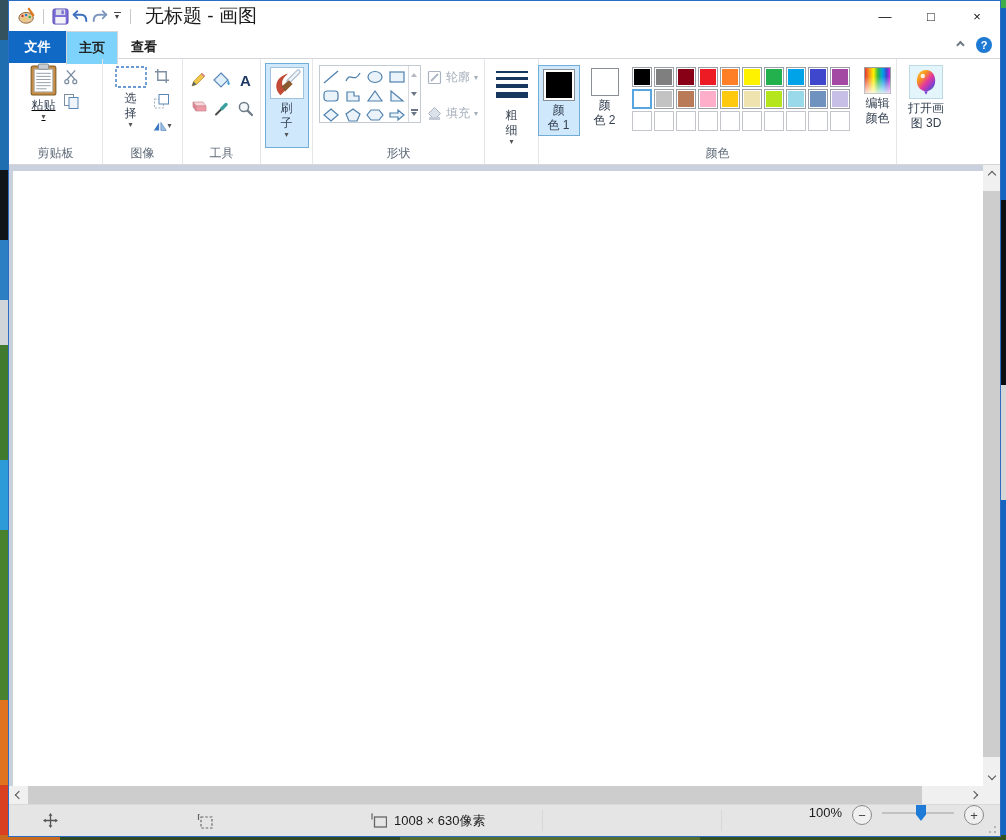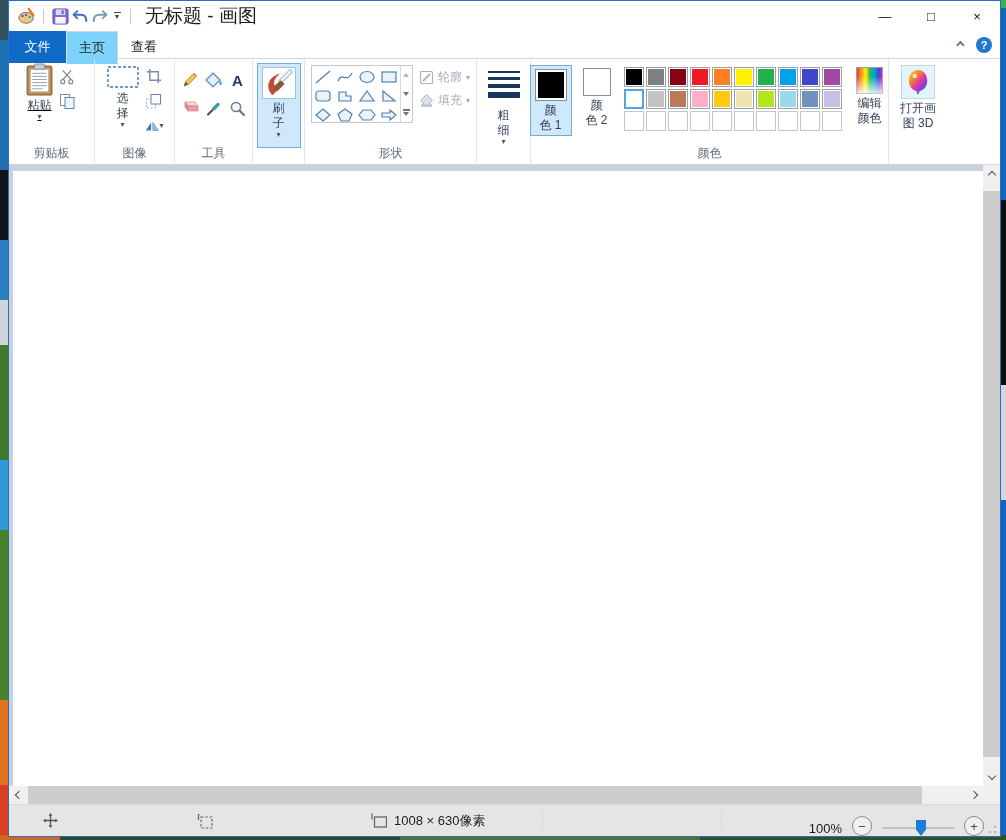--- a/index.html
+++ b/index.html
@@ -23,38 +23,38 @@
   .qat-btn { width:20px; height:22px; display:flex; align-items:center; justify-content:center; }
   .qat-drop { display:flex; flex-direction:column; align-items:center; width:14px; }
   .qat-drop .bar { width:7px; height:1.5px; background:#444; margin-bottom:1px; }
   .qat-drop .arr { font-size:8px; color:#444; line-height:6px; }
   .title-text { font-size:19px; color:#1a1a1a; margin-left:8px; white-space:nowrap; }
   .win-controls { margin-left:auto; display:flex; height:30px; }
   .win-btn { width:46px; height:30px; display:flex; align-items:center; justify-content:center; font-size:13px; color:#111; }
 
   
   .tabrow { height:28px; flex:0 0 28px; display:flex; background:#fff; border-bottom:1px solid #d4d6d9; position:relative; }
-  .tab { min-width:52px; padding:16px 12px; display:flex; align-items:center; justify-content:center; font-size:13px; color:#222; }
+  .tab { min-width:52px; padding:16px 12px; display:flex; align-items:center; justify-content:center; font-size:13px; color:#222;font-weight:bold; }
   .tab-file { background:#1169c6; color:#fff; min-width:57px; }
   .tab.active { background:#7dd3fc; border:1px solid #d4d6d9; border-bottom:1px solid #fff; margin-bottom:-1px; }
   .tabrow-right { position:absolute; right:8px; top:0; height:28px; display:flex; align-items:center; gap:14px; }
   .chev { display:inline-block; width:6px; height:6px; border-left:2px solid #6f7a85; border-bottom:2px solid #6f7a85; }
   .chev.up { transform:rotate(135deg) translate(-1px,-1px); }
   .help-circle { width:16px; height:16px; border-radius:50%; background:#1e7ad3; color:#fff; font-size:11px; font-weight:bold; display:flex; align-items:center; justify-content:center; }
 
   
   .ribbon { height:106px; flex:0 0 106px; background:#fff; border-bottom:1px solid #d4d6d9; display:flex; }
   .rgroup { position:relative; height:100%; border-right:1px solid #e4e6e9; padding:4px 2px 16px 2px; display:flex; justify-content:center; }
   .rlabel { position:absolute; bottom:2px; left:0; right:0; text-align:center; font-size:12px; color:#5f6b79; white-space:nowrap; }
   .btn-col { display:flex; flex-direction:column; align-items:center; }
   .btn-label { font-size:12px; color:#333f4f; text-align:center; white-space:pre-line; line-height:15px; margin-top:2px; }
   .drop-arrow { font-size:8px; color:#555; line-height:8px; }
   .selected-btn { background:#cfe8fc; border:1px solid #70add8; }
 
-  .g-clip { width:86px;text-decoration:underline; } .g-img { width:80px; } .g-tools { width:78px; }
+  .g-clip { width:94px;text-decoration:underline; } .g-img { width:80px; } .g-tools { width:78px; }
   .g-brush { width:52px; } .g-shapes { width:172px; } .g-size { width:54px; }
   .g-colors { width:358px; } .g-p3d { width:58px; border-right:none; }
 
   .side-col { display:flex; flex-direction:column; gap:7px; margin:4px 0 0 4px; }
   .small-ic { width:20px; height:18px; display:flex; align-items:center; justify-content:center; }
 
   .tools-grid { display:grid; grid-template-columns:repeat(3,20px); grid-auto-rows:22px; gap:6px 4px; margin-top:6px; }
   .tools-grid > div { display:flex; align-items:center; justify-content:center; }
   .tool-A { font-size:15px; font-weight:bold; color:#1f3864; }
 
@@ -63,21 +63,21 @@
 
   .shapes-wrap { display:flex; margin-top:2px; }
   .shapes-box { width:102px; height:58px; border:1px solid #c3cad3; background:#fff; display:flex; }
   .shapes-grid { display:grid; grid-template-columns:repeat(4,22px); grid-auto-rows:19px; padding-top:1px; }
   .shapes-grid > div { display:flex; align-items:center; justify-content:center; }
   .shape-scroll { width:13px; border-left:1px solid #d7dbe0; display:flex; flex-direction:column; }
   .shape-scroll > div { flex:1; display:flex; align-items:center; justify-content:center; flex-direction:column; }
   .tri-up { width:0; height:0; border-left:3px solid transparent; border-right:3px solid transparent; border-bottom:4px solid #b3b8bf; }
   .tri-down { width:0; height:0; border-left:3px solid transparent; border-right:3px solid transparent; border-top:4px solid #6a7585; }
   .more-bar { width:7px; height:1.5px; background:#6a7585; margin-bottom:1px; }
-  .of-col { margin-left:6px; display:flex; flex-direction:column; gap:6px; padding-top:4px; }
+  .of-col { margin-left:6px; display:flex; flex-direction:column; gap:19px; padding-top:4px; }
   .of-row { display:flex; align-items:center; gap:4px; }
   .of-text { font-size:12px; color:#a3adba; }
 
   .size-btn { width:44px; display:flex; flex-direction:column; align-items:center; padding-top:4px; }
   .size-lines { display:flex; flex-direction:column; gap:4px; width:32px; margin:4px 0 8px 0; }
   .size-lines span { display:block; background:#17375e; width:100%; }
 
   .colors-row { display:flex; align-items:flex-start; padding-top:2px; }
   .color-big { width:42px; display:flex; flex-direction:column; align-items:center; padding:3px 0 2px 0; }
   .swatch-frame { background:#fff; border:1px solid #898f94; padding:2px; }
@@ -107,21 +107,21 @@
   .schev.up { transform:rotate(135deg); margin-top:3px; }
   .schev.down { transform:rotate(-45deg); margin-bottom:3px; }
   .schev.left { transform:rotate(45deg); margin-left:2px; }
   .schev.right { transform:rotate(225deg); margin-right:2px; }
   .scorner { position:absolute; right:0; bottom:0; width:17px; height:18px; background:#f0f0f0; }
 
   
   .statusbar { height:32px; flex:0 0 32px; background:#e5e5e5; border-top:1px solid #dadada; position:relative; font-size:13px; color:#1c1c1c; }
   .sb-abs { position:absolute; top:0; height:100%; display:flex; align-items:center; }
   .sb-sep { position:absolute; top:5px; bottom:5px; width:1px; background:#d7d7d7; }
-  .zoom-area { position:absolute; right:16px; top:0; height:100%; display:flex; align-items:flex-end; gap:10px; }
+  .zoom-area { position:absolute; right:16px; top:0; height:100%; display:flex; align-items:flex-start; gap:10px; }
   .zoom-circle { width:20px; height:20px; border-radius:50%; border:1px solid#8a8a8a; display:flex; align-items:center; justify-content:center; font-size:13px; color:#444; background:#f0f0f0; line-height:1; }
   .slider { position:relative; width:72px; height:16px; }
   .slider .track { position:absolute; left:0; right:0; top:7px; height:2px; background:#c2c2c2; }
   .slider .thumb { position:absolute; left:34px; top:0; width:10px; height:16px; background:#1e7bd7;
     clip-path:polygon(0 0,100% 0,100% 60%,50% 100%,0 60%); }
   .grip { position:absolute; right:-12px; bottom:3px; width:10px; height:10px; }
   .grip i { position:absolute; width:2px; height:2px; background:#b5b5b5; }
 </style>
 </head>
 <body>

